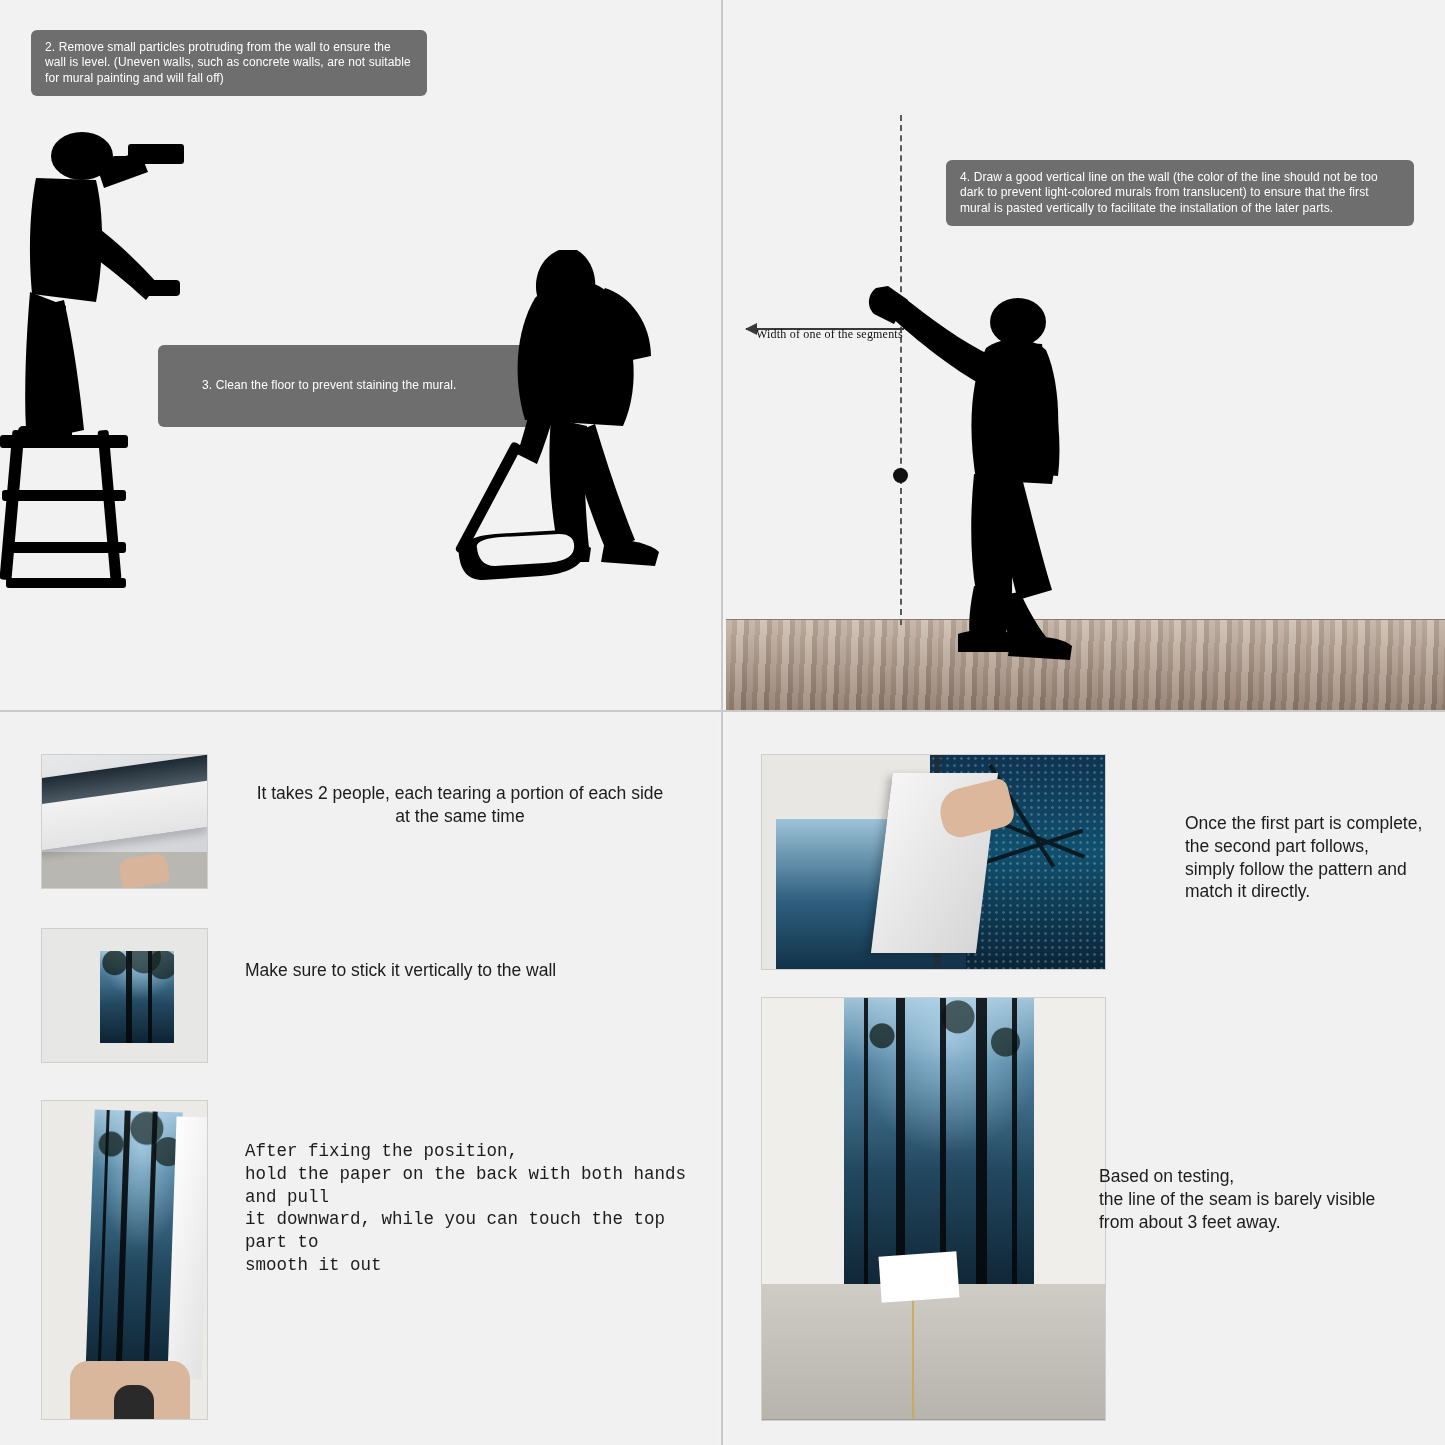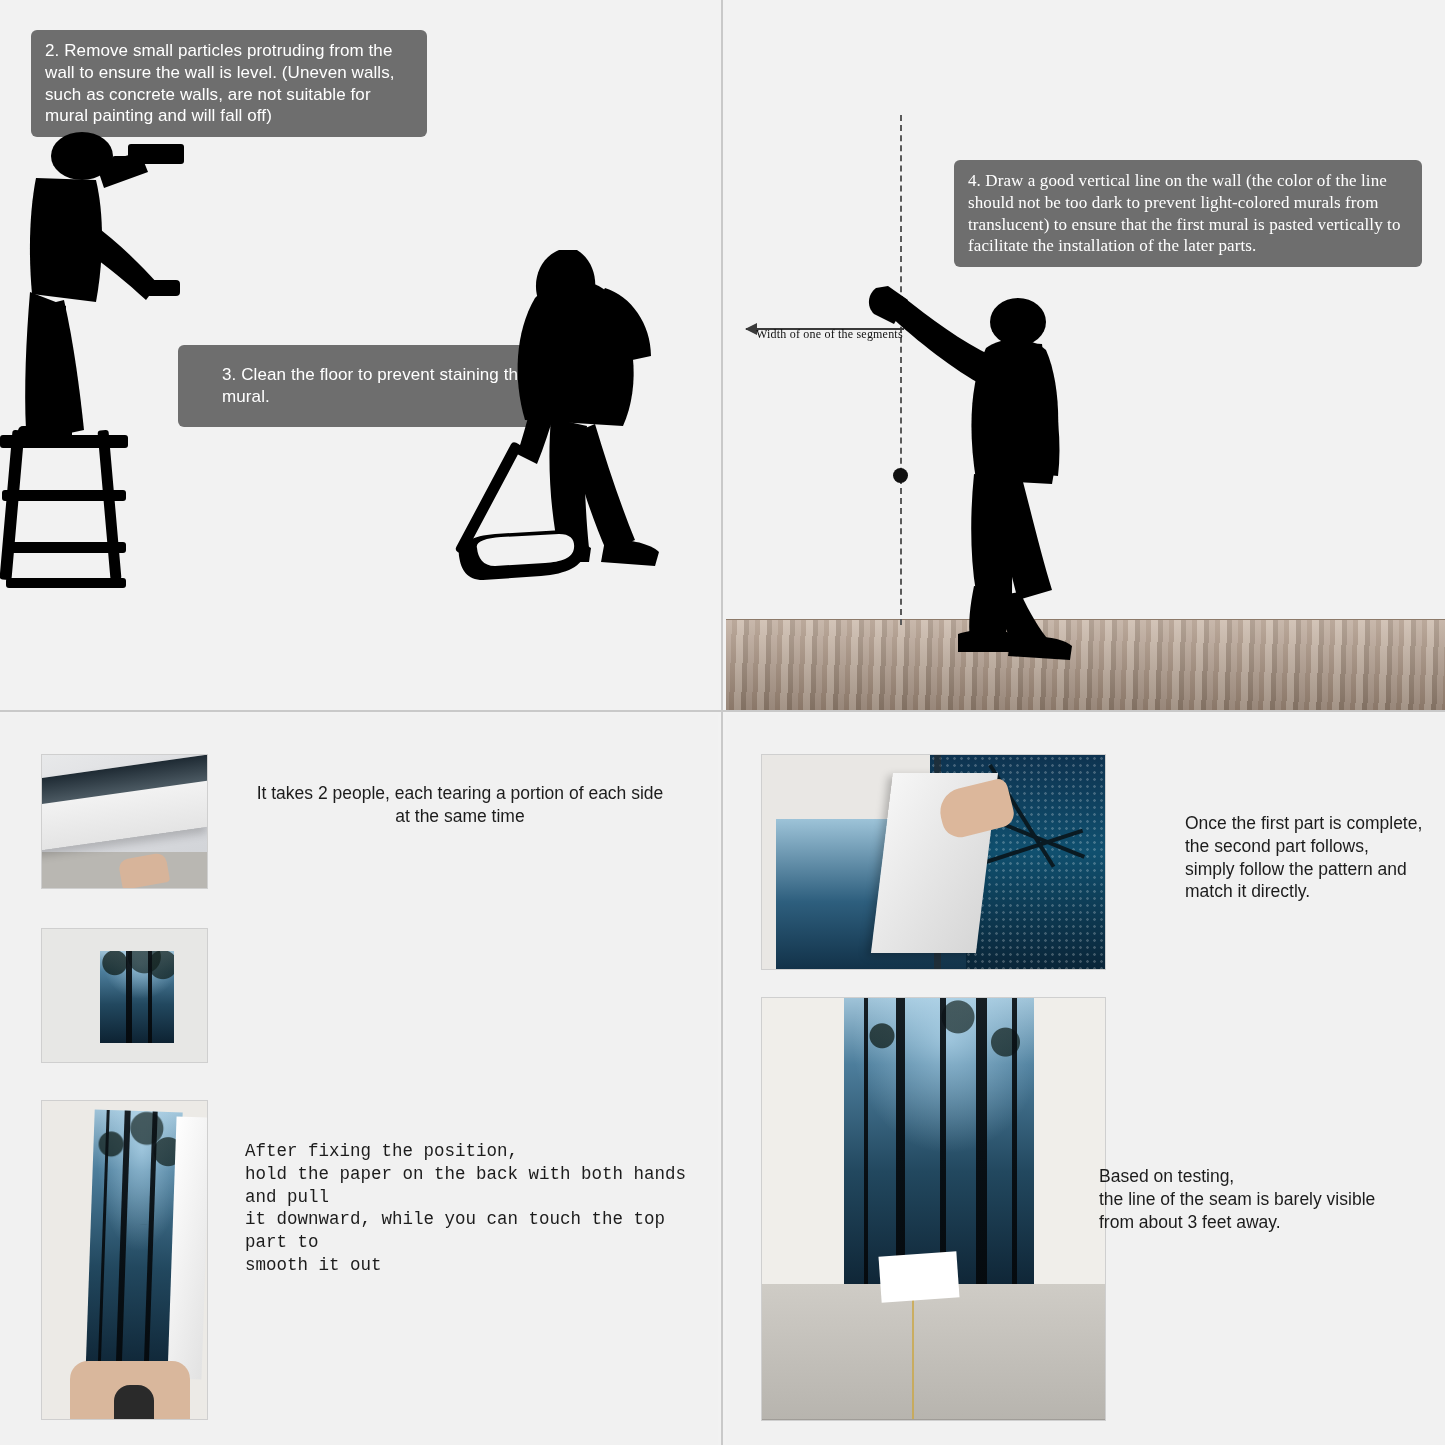--- a/index.html
+++ b/index.html
@@ -43,21 +43,21 @@
     background: #c9c9c9;
   }
 
   
   .callout {
     position: absolute;
     background: #6e6e6e;
     color: #ffffff;
     border-radius: 6px;
     padding: 10px 14px;
-    font-size: 17px;
+    font-size: 12px;
     line-height: 1.28;
     letter-spacing: 0.1px;
     box-sizing: border-box;
   }
 
   
   .silhouette { position: absolute; }
 
   
   #ladder-man { left: 0px; top: 130px; width: 230px; height: 460px; }
@@ -249,21 +249,21 @@
 <body>
 
 <div id="page">
 
   <div class="quad" id="quad-tl">
 
     <div class="callout" style="left:31px; top:30px; width:396px;">
       <span>2. Remove small particles protruding from the wall to ensure the wall is level. (Uneven walls, such as concrete walls, are not suitable for mural painting and will fall off)</span>
     </div>
 
-    <div class="callout" style="left:178px; top:345px; width:394px; height:82px; display:flex; align-items:center;padding-left:44px;">
+    <div class="callout" style="left:158px; top:345px; width:394px; height:82px; display:flex; align-items:center;padding-left:44px;">
       <span>3. Clean the floor to prevent staining the mural.</span>
     </div>
 
     <svg class="silhouette" id="ladder-man" viewBox="0 0 230 460">
       <g fill="#000000">
 
         <rect x="128" y="14" width="56" height="20" rx="3"></rect>
         <rect x="112" y="26" width="30" height="12" rx="3"></rect>
 
         <ellipse cx="82" cy="26" rx="31" ry="24"></ellipse>
@@ -317,21 +317,21 @@
   <div class="quad" id="quad-tr">
 
     <div id="floor-strip"></div>
 
     <div class="vline"></div>
     <div class="vdot"></div>
 
     <div class="measure-arrow"></div>
     <div class="measure-label">Width of one of the segments</div>
 
-    <div class="callout" style="left:228px; top:160px; width:468px;font-family:Liberation Serif, serif;">
+    <div class="callout" style="left:220px; top:160px; width:468px;">
       <span>4. Draw a good vertical line on the wall (the color of the line should not be too dark to prevent light-colored murals from translucent) to ensure that the first mural is pasted vertically to facilitate the installation of the later parts.</span>
     </div>
 
     <svg id="pointing-man" viewBox="0 0 260 400">
       <g fill="#000000">
 
         <ellipse cx="152" cy="52" rx="28" ry="24"></ellipse>
 
         <path d="M148 72 L176 74 L178 92 L148 92 Z"></path>
 
@@ -370,20 +370,21 @@
 
   <div class="photo" id="p2">
     <div class="wall"></div>
     <div class="forest">
       <div class="glow"></div>
       <div class="canopy"></div>
       <div class="trunk" style="left:26px;"></div>
       <div class="trunk" style="left:48px; width:4px;"></div>
     </div>
   </div>
+  <div class="cap" style="left:245px; top:959px; width:430px; white-space:pre-line;">Make sure to stick it vertically to the wall</div>
 
   <div class="photo" id="p3">
     <div class="wall"></div>
     <div class="forest">
       <div class="glow"></div>
       <div class="canopy"></div>
       <div class="trunk" style="left:30px;"></div>
       <div class="trunk" style="left:58px; width:5px;"></div>
       <div class="trunk" style="left:12px; width:3px;"></div>
     </div>

